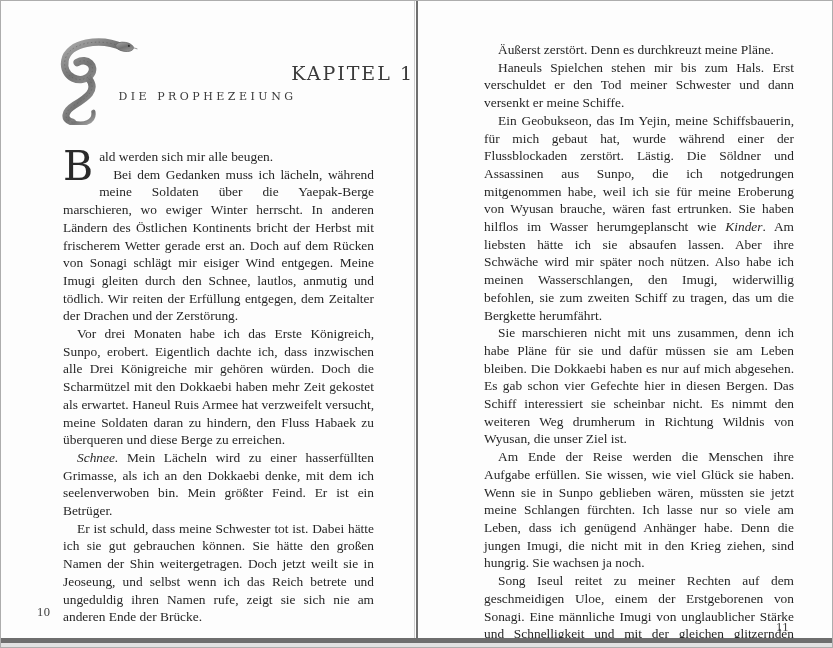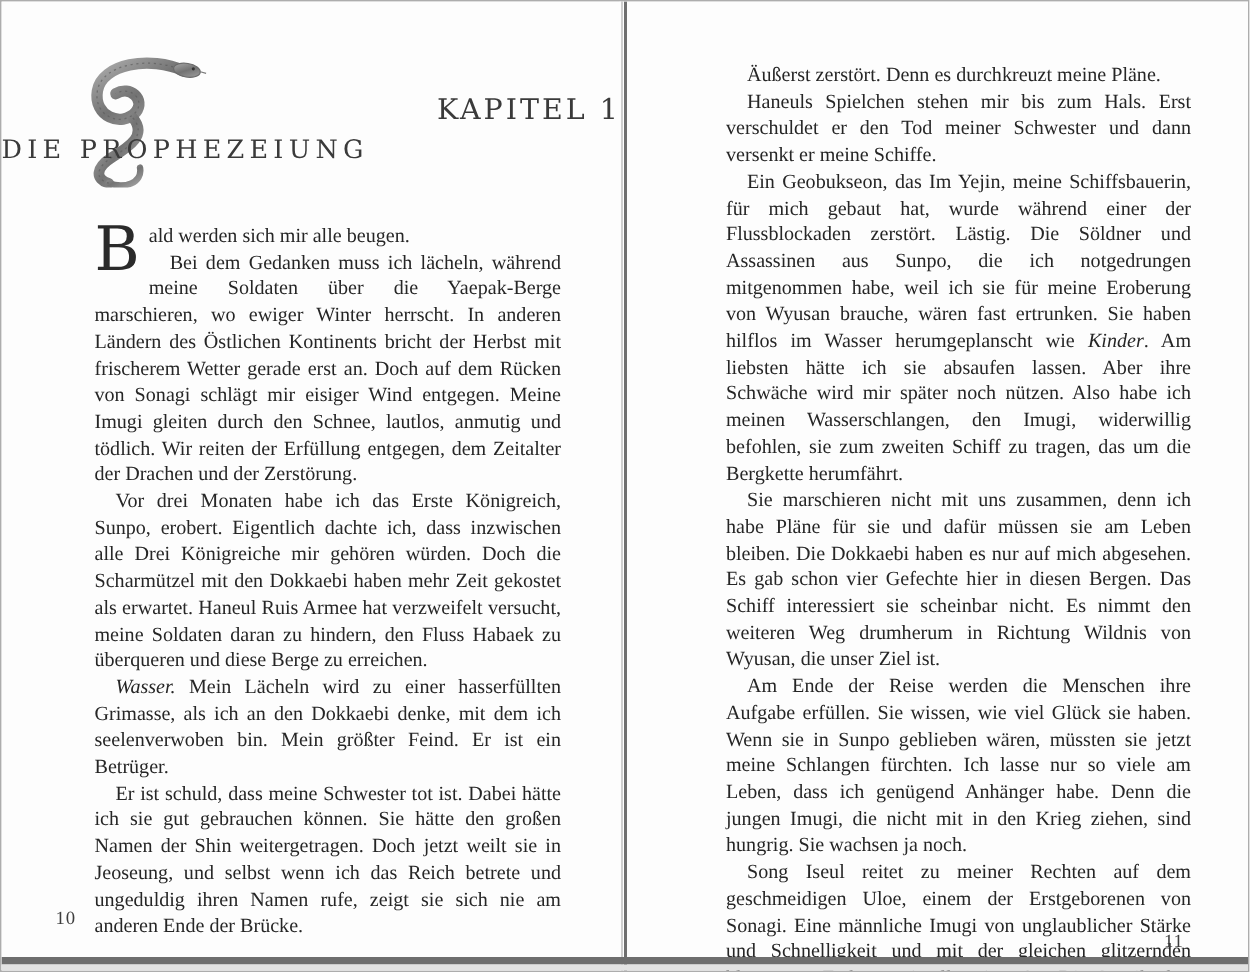--- a/index.html
+++ b/index.html
@@ -26,23 +26,23 @@
   .snake{position:absolute;left:42px;top:34px;}
 
   .chapter-title{
     position:absolute;left:0;top:61px;width:413px;
     text-align:right;
     font-family:"DejaVu Serif", serif;
     font-size:19px;letter-spacing:2px;color:#3a3a3a;
   }
   .chapter-subtitle{
     position:absolute;left:0;top:89px;width:413px;
-    text-align:left;
+    text-align:center;
     font-family:"DejaVu Serif", serif;
-    font-size:17px;letter-spacing:3.5px;color:#3a3a3a;
+    font-size:11px;letter-spacing:3.5px;color:#3a3a3a;
   }
 
   .textblock{
     position:absolute;
     font-size:13.4px;line-height:17.7px;
     text-align:justify;
   }
   .tb-left{left:62px;top:147px;width:311px;}
   .tb-right{left:66px;top:40px;width:310px;}
   .textblock p{margin:0;padding:0;}
@@ -92,21 +92,21 @@
     <div class="chapter-title">KAPITEL 1</div>
     <div class="chapter-subtitle">DIE PROPHEZEIUNG</div>
 
     <div class="textblock tb-left">
       <div class="opening">
         <span class="dropcap">B</span>
         <p><span>ald werden sich mir alle beugen.</span></p>
         <p class="ind"><span>Bei dem Gedanken muss ich lächeln, während meine Soldaten über die Yaepak-Berge marschieren, wo ewiger Winter herrscht. In anderen Ländern des Östlichen Kontinents bricht der Herbst mit frischerem Wetter gerade erst an. Doch auf dem Rücken von Sonagi schlägt mir eisiger Wind entgegen. Meine Imugi gleiten durch den Schnee, lautlos, anmutig und tödlich. Wir reiten der Erfüllung entgegen, dem Zeitalter der Drachen und der Zerstörung.</span></p>
       </div>
       <p class="ind"><span>Vor drei Monaten habe ich das Erste Königreich, Sunpo, erobert. Eigentlich dachte ich, dass inzwischen alle Drei Königreiche mir gehören würden. Doch die Scharmützel mit den Dokkaebi haben mehr Zeit gekostet als erwartet. Haneul Ruis Armee hat verzweifelt versucht, meine Soldaten daran zu hindern, den Fluss Habaek zu überqueren und diese Berge zu erreichen.</span></p>
-      <p class="ind"><em>Wasser.</em><span> Mein Lächeln wird zu einer hasserfüllten Grimasse, als ich an den Dokkaebi denke, mit dem ich seelenverwoben bin. Mein größter Feind. Er ist ein Betrüger.</span></p>
+      <p class="ind"><em>Schnee.</em><span> Mein Lächeln wird zu einer hasserfüllten Grimasse, als ich an den Dokkaebi denke, mit dem ich seelenverwoben bin. Mein größter Feind. Er ist ein Betrüger.</span></p>
       <p class="ind"><span>Er ist schuld, dass meine Schwester tot ist. Dabei hätte ich sie gut gebrauchen können. Sie hätte den großen Namen der Shin weitergetragen. Doch jetzt weilt sie in Jeoseung, und selbst wenn ich das Reich betrete und ungeduldig ihren Namen rufe, zeigt sie sich nie am anderen Ende der Brücke.</span></p>
     </div>
 
     <div class="pagenum pn-left">10</div>
   </div>
 
   <div class="gutter"></div>
 
   <div class="page page-right">
     <div class="textblock tb-right">

